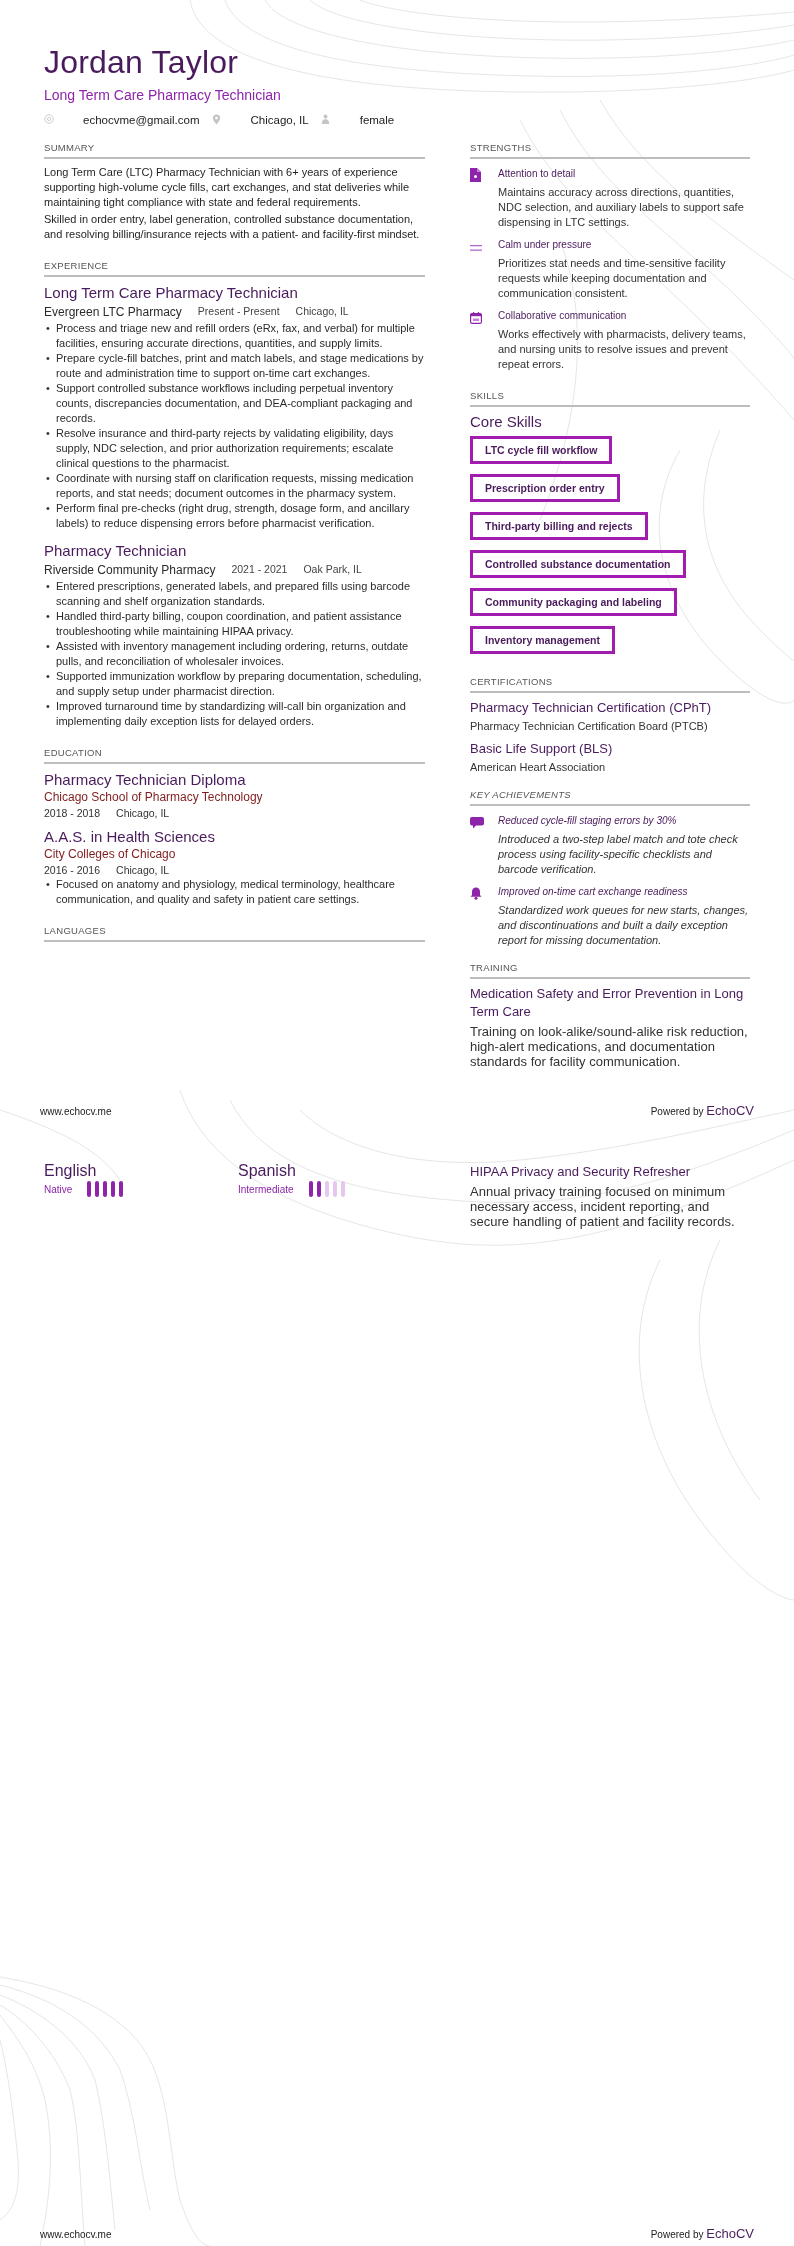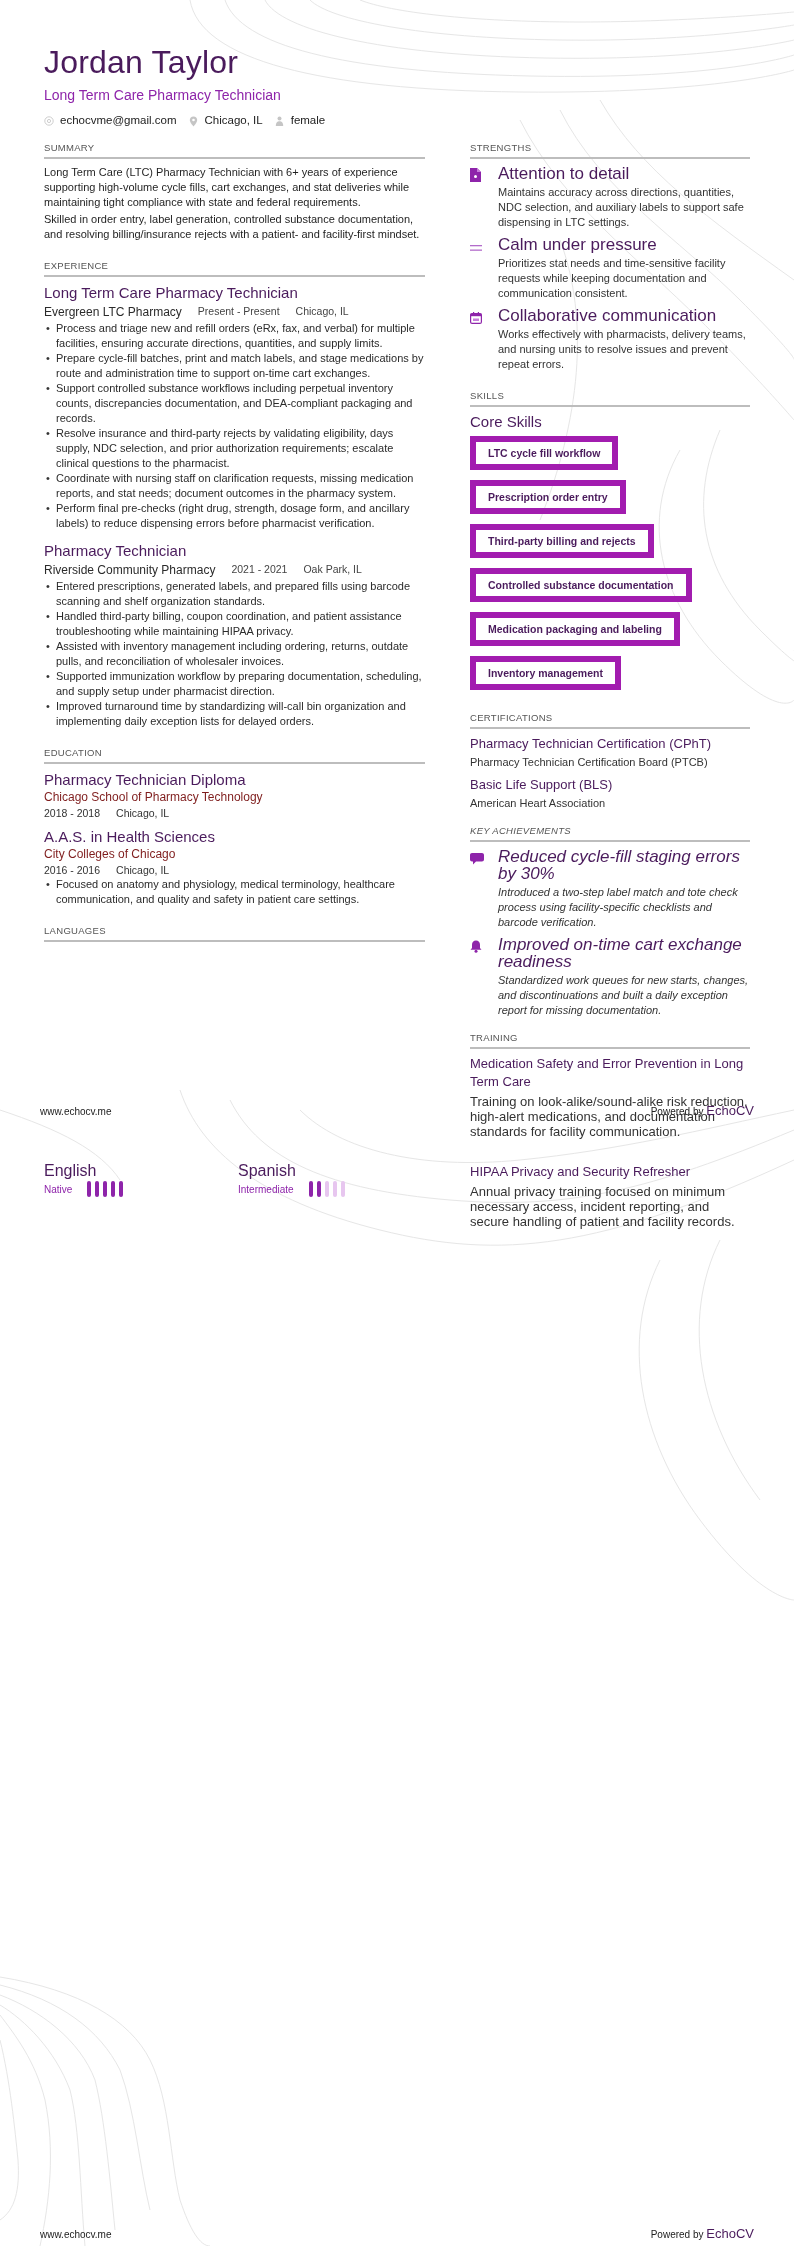--- a/index.html
+++ b/index.html
@@ -5,21 +5,21 @@
   * { box-sizing: border-box; margin: 0; padding: 0; }
   html, body { width: 794px; background: #ffffff; }
   body { font-family: "Liberation Sans", sans-serif; color: #2b2b2b; position: relative; height: 2246px; overflow: hidden; }
 
   .bg-deco { position: absolute; left: 0; top: 0; width: 794px; height: 2246px; pointer-events: none; z-index: 0; }
 
   .header { position: absolute; left: 44px; top: 44px; }
   .name { font-size: 32px; color: #4a1b5c; font-weight: 400; letter-spacing: 0.2px; line-height: 36px; }
   .role { font-size: 14px; color: #8e24aa; margin-top: 6px; line-height: 18px; }
   .contacts { display: flex; align-items: center; margin-top: 10px; font-size: 11.5px; color: #222; }
-  .contact { display: flex; align-items: flex-end; margin-right: 12px; }
+  .contact { display: flex; align-items: flex-start; margin-right: 12px; gap: 23px; }
   .contact .ic { width: 10px; height: 10px; margin-right: 6px; display: inline-flex; align-items: center; justify-content: center; color: #c5c5c5; font-size: 10px; }
 
   .col-left { position: absolute; left: 44px; top: 142px; width: 381px; }
   .col-right { position: absolute; left: 470px; top: 142px; width: 280px; }
 
   .sec-title { font-size: 9.5px; color: #555; letter-spacing: 0.3px; text-transform: uppercase; padding-bottom: 4px; border-bottom: 2px solid #bdbdbd; margin-bottom: 6px; }
   .section { margin-bottom: 18px; }
 
   .summary p { font-size: 11px; line-height: 15px; color: #1f1f1f; }
   .summary p + p { margin-top: 2px; }
@@ -34,25 +34,25 @@
   .job + .job { margin-top: 10px; }
 
   .edu-degree { font-size: 15px; color: #4a1b5c; line-height: 19px; margin-top: 2px; }
   .edu-school { font-size: 12px; color: #7f1d1d; line-height: 16px; }
   .edu-meta { font-size: 10.5px; color: #333; margin: 2px 0 1px; }
   .edu-meta span + span { margin-left: 16px; }
   .edu + .edu { margin-top: 8px; }
 
   .strength { display: flex; margin-bottom: 6px; }
   .strength .ic { width: 28px; flex: 0 0 28px; padding-top: 3px; }
-  .strength .t { font-size: 17px; color: #4a1b5c; line-height: 17px; }
+  .strength .t { font-size: 10px; color: #4a1b5c; line-height: 17px; }
   .strength .d { font-size: 11px; color: #333; line-height: 15px; margin-top: 3px; }
 
   .skills-head { font-size: 15px; color: #4a1b5c; margin-bottom: 6px; }
-  .skill-tag { display: inline-block; border: 6px solid #a21caf; padding: 5px 12px; font-size: 10.5px; font-weight: 700; color: #4a1b5c; margin-bottom: 10px; }
+  .skill-tag { display: inline-block; border: 3px solid #a21caf; padding: 5px 12px; font-size: 10.5px; font-weight: 700; color: #4a1b5c; margin-bottom: 10px; }
   .skill-row { display: block; }
 
   .cert-name { font-size: 13px; color: #4a1b5c; line-height: 17px; margin-top: 2px; }
   .cert-issuer { font-size: 11px; color: #333; line-height: 15px; margin-top: 3px; margin-bottom: 6px; }
 
   .train-title { font-size: 13px; color: #4a1b5c; line-height: 18px; margin-top: 2px; }
   .train-desc { font-size: 13px; color: #333; line-height: 15px; margin-top: 3px; }
 
   .footer { position: absolute; left: 40px; width: 714px; display: flex; justify-content: space-between; align-items: baseline; font-size: 10px; color: #222; }
   .footer .brand { font-size: 13px; color: #4a1b5c; }
@@ -254,21 +254,21 @@
     </div>
   </div>
 
   <div class="section" style="margin-bottom:12px;">
     <div class="sec-title">SKILLS</div>
     <div class="skills-head">Core Skills</div>
     <div class="skill-row"><span class="skill-tag">LTC cycle fill workflow</span></div>
     <div class="skill-row"><span class="skill-tag">Prescription order entry</span></div>
     <div class="skill-row"><span class="skill-tag">Third-party billing and rejects</span></div>
     <div class="skill-row"><span class="skill-tag">Controlled substance documentation</span></div>
-    <div class="skill-row"><span class="skill-tag">Medication packaging and labeling</span></div>
+    <div class="skill-row"><span class="skill-tag">Community packaging and labeling</span></div>
     <div class="skill-row"><span class="skill-tag">Inventory management</span></div>
   </div>
 
   <div class="section" style="margin-bottom:14px;">
     <div class="sec-title">CERTIFICATIONS</div>
     <div class="cert-name">Pharmacy Technician Certification (CPhT)</div>
     <div class="cert-issuer">Pharmacy Technician Certification Board (PTCB)</div>
     <div class="cert-name">Basic Life Support (BLS)</div>
     <div class="cert-issuer">American Heart Association</div>
   </div>

